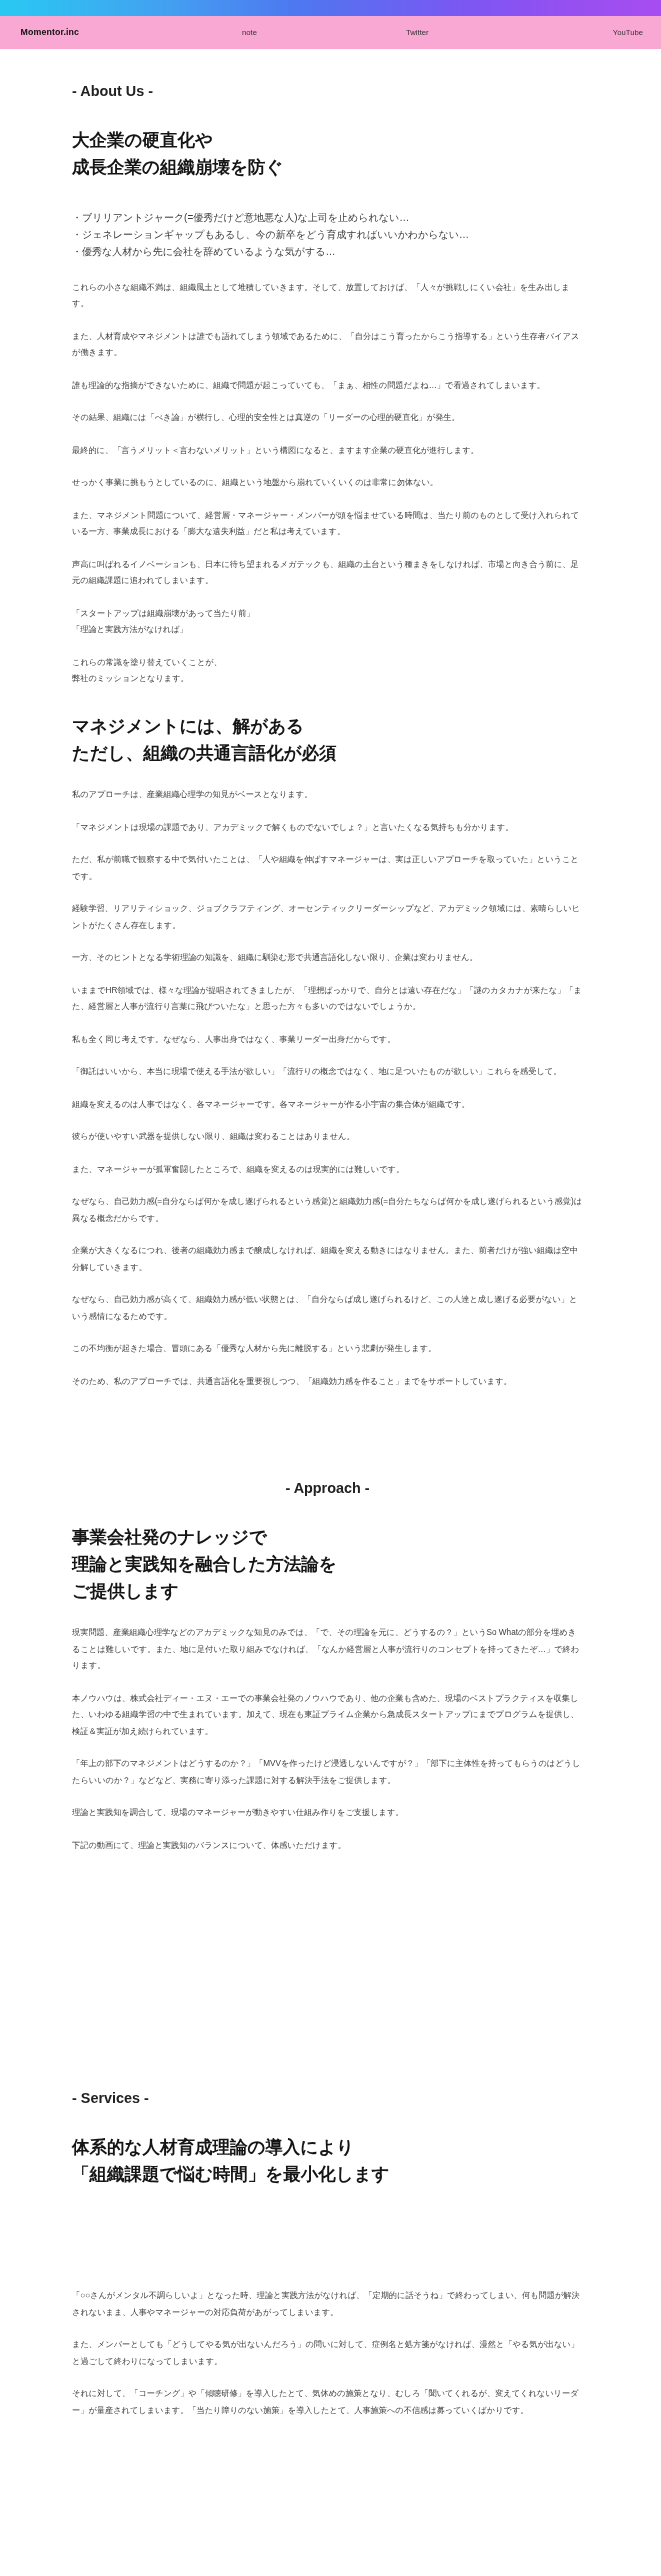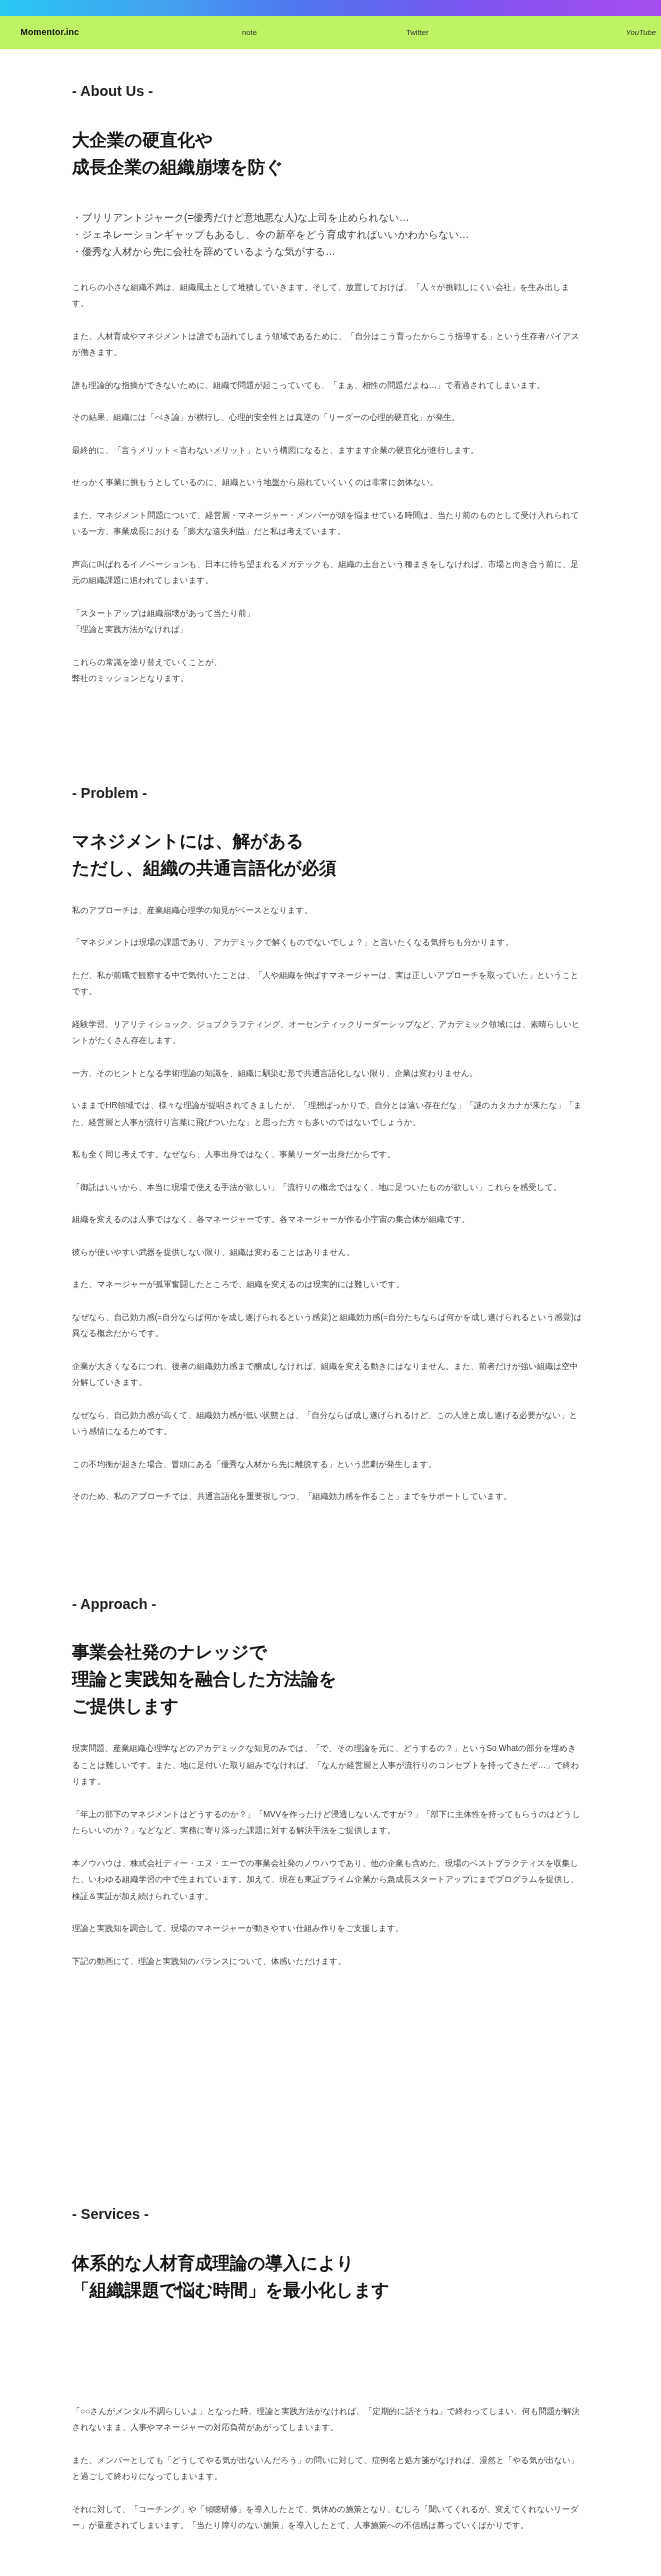--- a/index.html
+++ b/index.html
@@ -12,42 +12,42 @@
     font-family: "Liberation Sans", "DejaVu Sans", sans-serif;
     color: #3a3a3a;
   }
   .grad-bar {
     height: 15.5px;
     background: linear-gradient(to right, #29c9f2 0%, #43a0f0 25%, #4e77f0 45%, #7b57f2 70%, #9550f1 85%, #a74df0 100%);
   }
   .site-header {
     position: relative;
     height: 33px;
-    background: #bef264;
+    background: #f9a8d4;
   }
   .brand {
     position: absolute;
     left: 20.6px;
     top: 11.3px;
     font-size: 8.8px;
     font-weight: bold;
     color: #111111;
     letter-spacing: 0.1px;
     cursor: pointer;
   }
   .nav-link {
     position: absolute;
     top: 12.4px;
     font-size: 7.7px;
     color: #333333;
     cursor: pointer;
   }
   .nav-note { left: 242px; }
   .nav-twitter { left: 406px; }
-  .nav-youtube { right: 6px; font-style: italic; }
+  .nav-youtube { right: 19px; }
 
   .content {
     padding-left: 72px;
     padding-right: 79px;
   }
 
   .section-label {
     font-size: 14.4px;
     font-weight: bold;
     color: #222222;
@@ -76,21 +76,21 @@
   }
   .paragraphs p:last-child { margin-bottom: 0; }
 
   .about-label    { margin-top: 32px; }
   .about-heading  { margin-top: 26px; }
 
   .problem-label  { margin-top: 95px; }
   .problem-heading{ margin-top: 25px; }
   .problem-paras  { margin-top: 20.6px; }
 
-  .approach-label   { margin-top: 88px; }
+  .approach-label   { margin-top: 88px; text-align: center; }
   .approach-heading { margin-top: 25px; }
   .approach-paras   { margin-top: 20.6px; }
 
   .services-label   { margin-top: 234px; }
   .services-heading { margin-top: 25px; }
   .services-paras   { margin-top: 100px; }
 </style>
 </head>
 <body>
 
@@ -124,21 +124,20 @@
       <p>また、マネジメント問題について、経営層・マネージャー・メンバーが頭を悩ませている時間は、当たり前のものとして受け入れられている一方、事業成長における「膨大な遺失利益」だと私は考えています。</p>
       <p>声高に叫ばれるイノベーションも、日本に待ち望まれるメガテックも、組織の土台という種まきをしなければ、市場と向き合う前に、足元の組織課題に追われてしまいます。</p>
       <p>「スタートアップは組織崩壊があって当たり前」
 「理論と実践方法がなければ」</p>
       <p>これらの常識を塗り替えていくことが、
 弊社のミッションとなります。</p>
     </div>
   </section>
 
   <section>
-    <div class="section-label problem-label">- Problem -</div>
     <h2 class="big-heading problem-heading">マネジメントには、解がある
 ただし、組織の共通言語化が必須</h2>
     <div class="paragraphs problem-paras">
       <p>私のアプローチは、産業組織心理学の知見がベースとなります。</p>
       <p>「マネジメントは現場の課題であり、アカデミックで解くものでないでしょ？」と言いたくなる気持ちも分かります。</p>
       <p>ただ、私が前職で観察する中で気付いたことは、「人や組織を伸ばすマネージャーは、実は正しいアプローチを取っていた」ということです。</p>
       <p>経験学習、リアリティショック、ジョブクラフティング、オーセンティックリーダーシップなど、アカデミック領域には、素晴らしいヒントがたくさん存在します。</p>
       <p>一方、そのヒントとなる学術理論の知識を、組織に馴染む形で共通言語化しない限り、企業は変わりません。</p>
       <p>いままでHR領域では、様々な理論が提唱されてきましたが、「理想ばっかりで、自分とは遠い存在だな」「謎のカタカナが来たな」「また、経営層と人事が流行り言葉に飛びついたな」と思った方々も多いのではないでしょうか。</p>
       <p>私も全く同じ考えです。なぜなら、人事出身ではなく、事業リーダー出身だからです。</p>
@@ -154,22 +153,22 @@
     </div>
   </section>
 
   <section>
     <div class="section-label approach-label">- Approach -</div>
     <h2 class="big-heading approach-heading">事業会社発のナレッジで
 理論と実践知を融合した方法論を
 ご提供します</h2>
     <div class="paragraphs approach-paras">
       <p>現実問題、産業組織心理学などのアカデミックな知見のみでは、「で、その理論を元に、どうするの？」というSo Whatの部分を埋めきることは難しいです。また、地に足付いた取り組みでなければ、「なんか経営層と人事が流行りのコンセプトを持ってきたぞ…」で終わります。</p>
+      <p>本ノウハウは、株式会社ディー・エヌ・エーでの事業会社発のノウハウであり、他の企業も含めた、現場のベストプラクティスを収集した、いわゆる組織学習の中で生まれています。加えて、現在も東証プライム企業から急成長スタートアップにまでプログラムを提供し、検証＆実証が加え続けられています。</p>
       <p>「年上の部下のマネジメントはどうするのか？」「MVVを作ったけど浸透しないんですが？」「部下に主体性を持ってもらうのはどうしたらいいのか？」などなど、実務に寄り添った課題に対する解決手法をご提供します。</p>
-      <p>本ノウハウは、株式会社ディー・エヌ・エーでの事業会社発のノウハウであり、他の企業も含めた、現場のベストプラクティスを収集した、いわゆる組織学習の中で生まれています。加えて、現在も東証プライム企業から急成長スタートアップにまでプログラムを提供し、検証＆実証が加え続けられています。</p>
       <p>理論と実践知を調合して、現場のマネージャーが動きやすい仕組み作りをご支援します。</p>
       <p>下記の動画にて、理論と実践知のバランスについて、体感いただけます。</p>
     </div>
   </section>
 
   <section>
     <div class="section-label services-label">- Services -</div>
     <h2 class="big-heading services-heading">体系的な人材育成理論の導入により
 「組織課題で悩む時間」を最小化します</h2>
     <div class="paragraphs services-paras">

